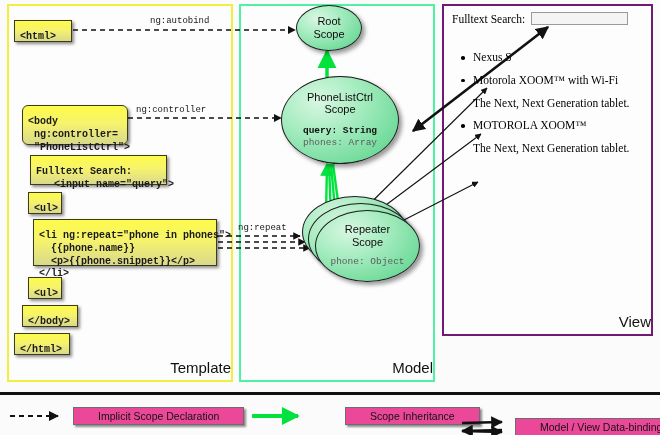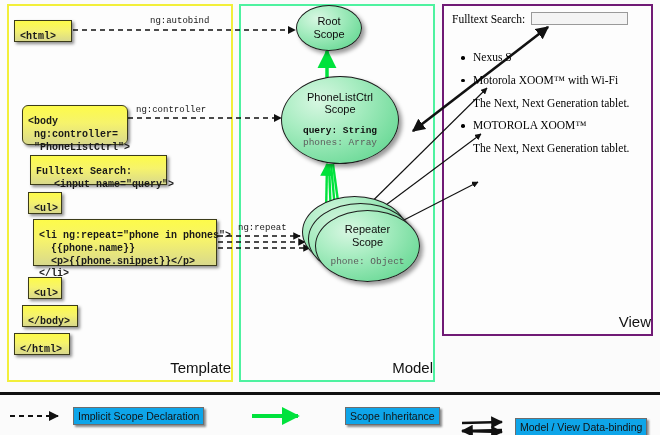--- a/index.html
+++ b/index.html
@@ -123,25 +123,25 @@
 
   
   svg.overlay { position: absolute; left: 0; top: 0; width: 660px; height: 435px; pointer-events: none; }
 
   
   .legend-rule { position: absolute; left: 0; top: 392px; width: 660px; height: 3px; background: #111; }
   .legend { position: absolute; left: 0; top: 400px; width: 660px; height: 35px; }
   .legend-item { position: absolute; display: flex; align-items: center; gap: 7px; }
   .legend-box {
     border: 1px solid #6d6d6d;
-    background: #0ea5e9;
+    background: #ec4899;
     box-shadow: 1.5px 1.5px 2px rgba(0,0,0,0.45);
     font-size: 10.5px;
     color: #121212;
-    padding: 2px 4px;
+    padding: 2px 24px;
     font-family: "Liberation Sans", sans-serif;
     white-space: nowrap;
   }
   .legend-glyph { width: 58px; height: 22px; position: relative; }
 </style>
 </head>
 <body>
 
 <div id="root">
 

